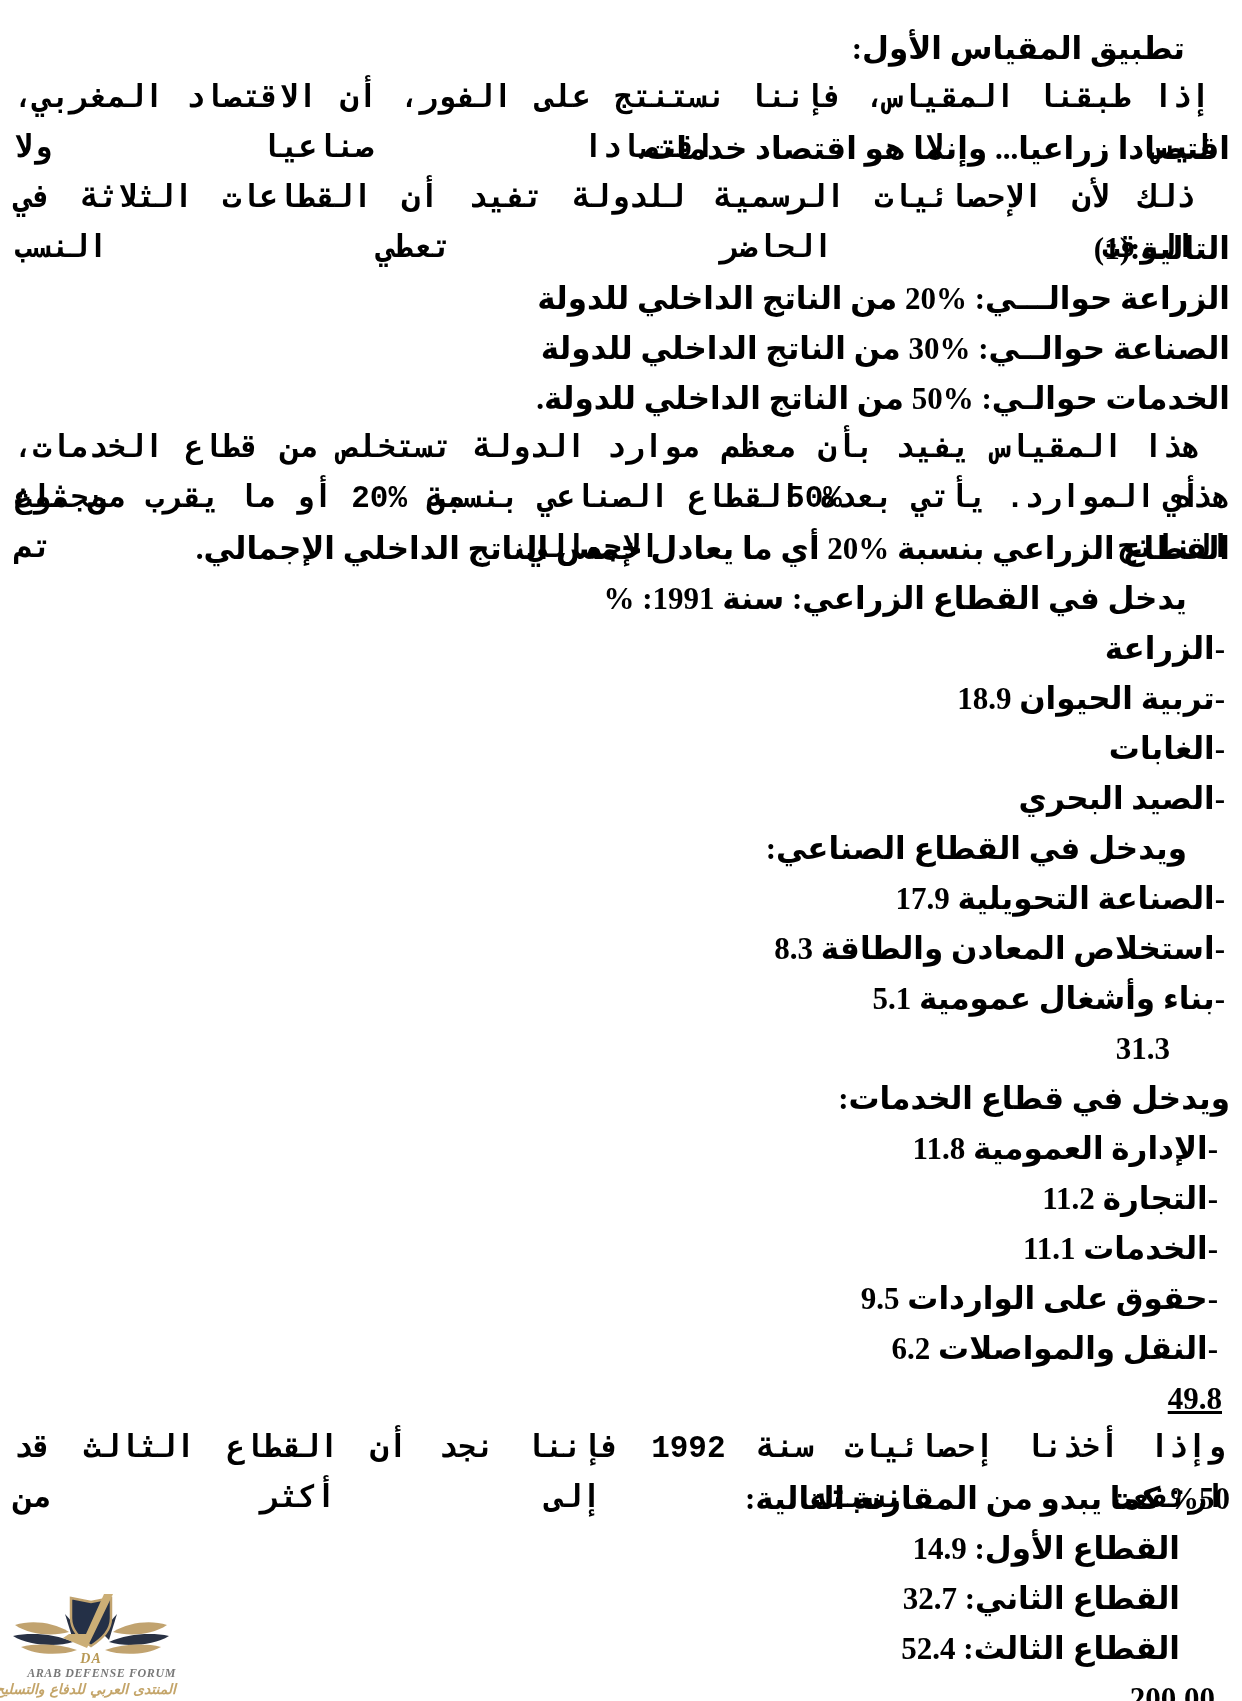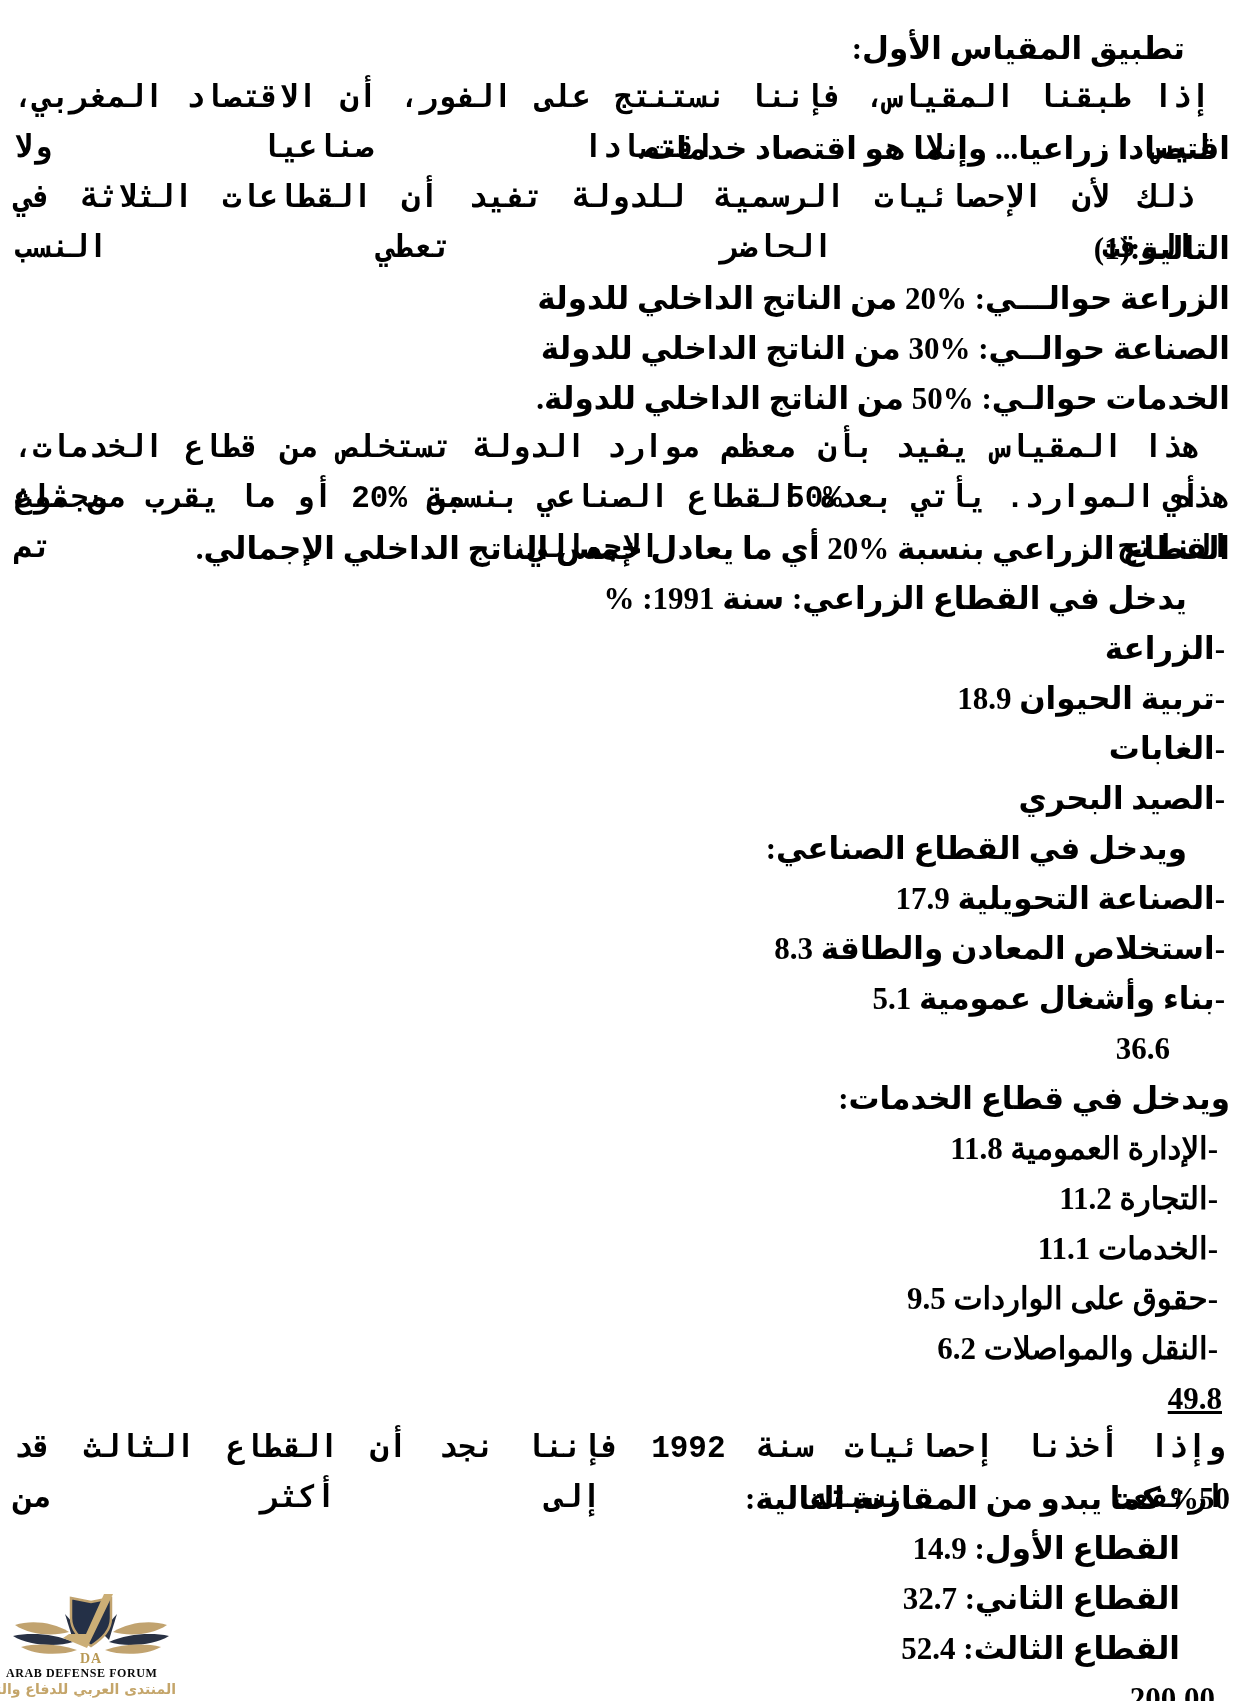--- a/index.html
+++ b/index.html
@@ -35,47 +35,48 @@
   .ln.j {
     white-space: normal;
     text-align: justify;
     text-align-last: justify;
     text-justify: inter-word;
     font-family: Liberation Mono, monospace;
   }
   
   .pr5   { padding-right: 5px; }
   .pr8   { padding-right: 8px; text-decoration: underline; }
-  .pr12  { padding-right: 12px; font-family: Liberation Serif, serif; }
+  .pr12  { padding-right: 12px; }
   .pr15  { padding-right: 15px; }
   .pr20  { padding-right: 20px; }
   .pr30  { padding-right: 30px; }
   .pr35  { padding-right: 35px; }
   .pr43  { padding-right: 43px; }
   .pr45  { padding-right: 45px; }
   .pr50  { padding-right: 50px; }
   .pr60  { padding-right: 60px; }
 
   
   .watermark {
     position: absolute;
     left: 6px;
     top: 1592px;
     width: 170px;
-    text-align: left;
+    text-align: right;
     opacity: 0.96;
     user-select: none;
+    font-style: italic;
   }
   .watermark .emblem { display: block; margin: 0 auto; }
   .wm-en {
     font-family: "Liberation Serif", "DejaVu Serif", serif;
     font-weight: 700;
     font-size: 12px;
     letter-spacing: 0.6px;
-    color: #000000;
+    color: #737373;
     line-height: 14px;
     white-space: nowrap;
   }
   .wm-ar {
     direction: rtl;
     font-family: "DejaVu Sans", sans-serif;
     font-weight: 700;
     font-size: 14px;
     color: #c2a264;
     line-height: 19px;
@@ -101,21 +102,21 @@
     <div class="ln">القطاع الزراعي بنسبة %20 أي ما يعادل خمس الناتج الداخلي الإجمالي.</div>
     <div class="ln pr43">يدخل في القطاع الزراعي: سنة 1991: %</div>
     <div class="ln pr5">-الزراعة</div>
     <div class="ln pr5">-تربية الحيوان 18.9</div>
     <div class="ln pr5">-الغابات</div>
     <div class="ln pr5">-الصيد البحري</div>
     <div class="ln pr43">ويدخل في القطاع الصناعي:</div>
     <div class="ln pr5">-الصناعة التحويلية 17.9</div>
     <div class="ln pr5">-استخلاص المعادن والطاقة 8.3</div>
     <div class="ln pr5">-بناء وأشغال عمومية 5.1</div>
-    <div class="ln pr60">36.6</div>
+    <div class="ln pr60">31.3</div>
     <div class="ln">ويدخل في قطاع الخدمات:</div>
     <div class="ln pr12">-الإدارة العمومية 11.8</div>
     <div class="ln pr12">-التجارة 11.2</div>
     <div class="ln pr12">-الخدمات 11.1</div>
     <div class="ln pr12">-حقوق على الواردات 9.5</div>
     <div class="ln pr12">-النقل والمواصلات 6.2</div>
     <div class="ln pr8">49.8</div>
     <div class="ln j pr5">وإذا أخذنا إحصائيات سنة 1992 فإننا نجد أن القطاع الثالث قد ارتفعت نسبته إلى أكثر من</div>
     <div class="ln">%50 كما يبدو من المقارنة التالية:</div>
     <div class="ln pr50">القطاع الأول: 14.9</div>

